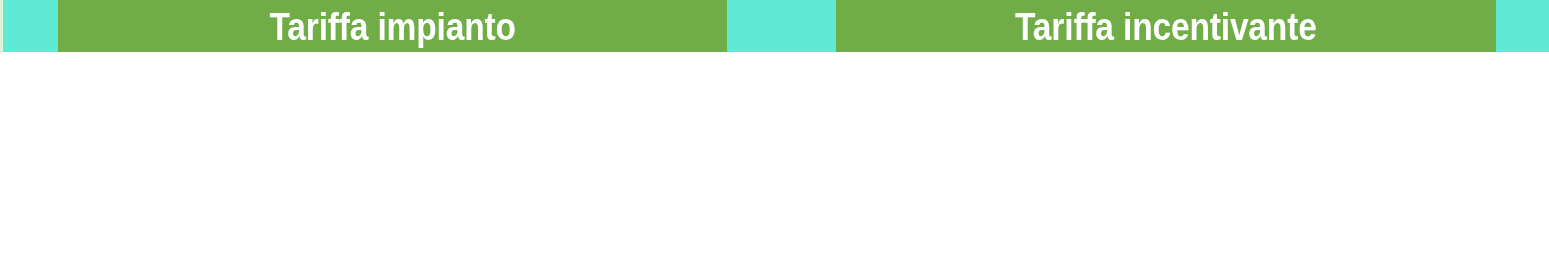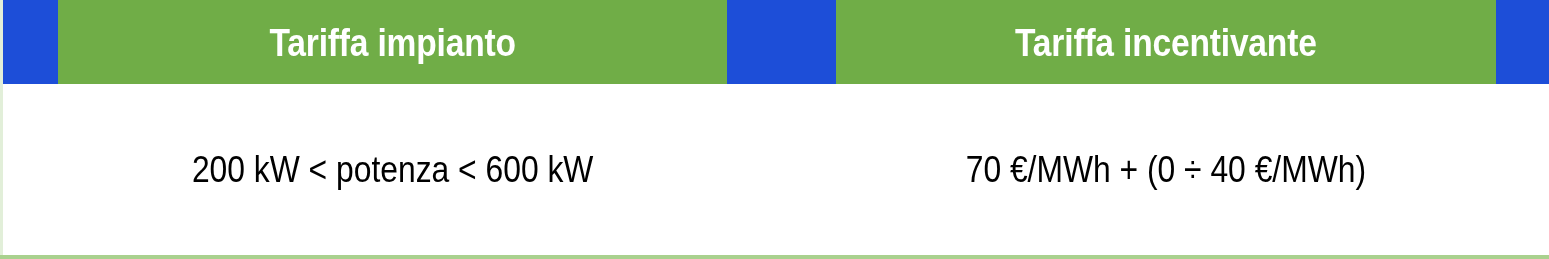--- a/index.html
+++ b/index.html
@@ -21,22 +21,22 @@
     border-collapse: collapse;
     table-layout: fixed;
     background: #ffffff;
   }
 
   .tariff-table col.col-left  { width: 780px; }
   .tariff-table col.col-right { width: 769px; }
 
   
   .header-row {
-    height: 84px;
-    background: #1d4ed8;
+    height: 52px;
+    background: #5eead4;
   }
   .header-cell {
     background: #70AD47;
     color: #ffffff;
     font-weight: bold;
     font-size: 39px;
     line-height: 1;
     text-align: center;
     vertical-align: middle;
     letter-spacing: -0.2px;
@@ -91,19 +91,15 @@
 
   <thead>
     <tr class="header-row">
       <th class="header-cell edge-left">Tariffa impianto</th>
       <th class="header-cell edge-right">Tariffa incentivante</th>
     </tr>
   </thead>
 
   <tbody>
 
-    <tr class="data-row plain">
-      <td class="data-cell edge-left">200 kW &lt; potenza &lt; 600 kW</td>
-      <td class="data-cell edge-right">70 €/MWh + (0 ÷ 40 €/MWh)</td>
-    </tr>
 
   </tbody>
 </table>
 
 </body></html>

